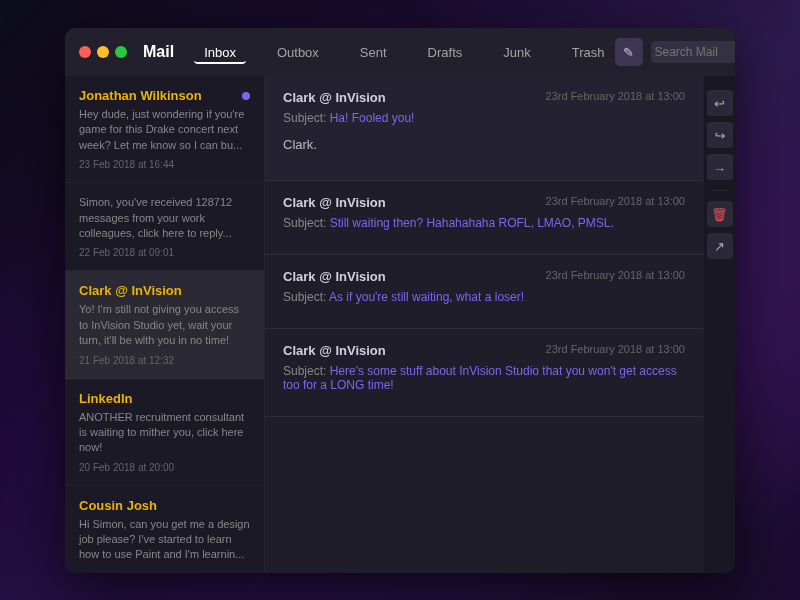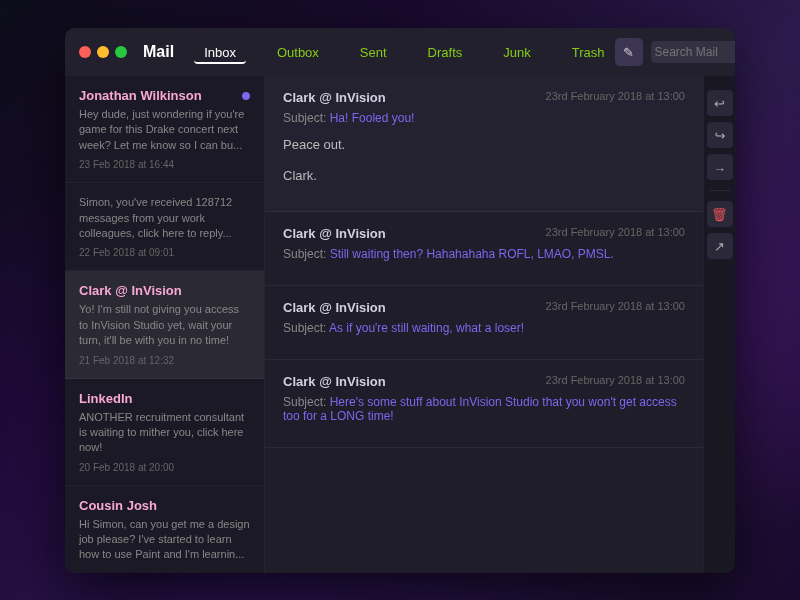--- a/index.html
+++ b/index.html
@@ -79,21 +79,21 @@
 
     
     .nav-tabs {
       display: flex;
       align-items: center;
       gap: 21px;
       flex: 1;
     }
 
     .nav-tab {
-      color: #84cc16;
+      color: #a3a3a3;
       font-size: 13px;
       padding: 4px 10px;
       border-radius: 4px;
       cursor: pointer;
       transition: color 0.15s;
     }
 
     .nav-tab.active {
       color: #fff;
       border-bottom: 2px solid #fff;
@@ -174,21 +174,21 @@
     .email-item.active { background: rgba(255,255,255,0.07); }
 
     .email-item-header {
       display: flex;
       align-items: center;
       justify-content: space-between;
       margin-bottom: 4px;
     }
 
     .email-sender {
-      color: #f9a8d4;
+      color: #eab308;
       font-size: 13px;
       font-weight: 600;
     }
 
     .unread-dot {
       width: 8px;
       height: 8px;
       border-radius: 50%;
       background: #7b68ee;
       flex-shrink: 0;
@@ -388,21 +388,20 @@
 
       <div class="email-thread-item expanded">
         <div class="thread-header">
           <span class="thread-sender">Clark @ InVision</span>
           <span class="thread-date">23rd February 2018 at 13:00</span>
         </div>
         <div class="thread-subject">
           Subject: <span style="color: rgb(123, 104, 238);">Ha! Fooled you!</span>
         </div>
         <div class="thread-body">
-          <p>Peace out.</p>
           <p>Clark.</p>
         </div>
       </div>
 
       <div class="email-thread-item">
         <div class="thread-header">
           <span class="thread-sender">Clark @ InVision</span>
           <span class="thread-date">23rd February 2018 at 13:00</span>
         </div>
         <div class="thread-subject">

